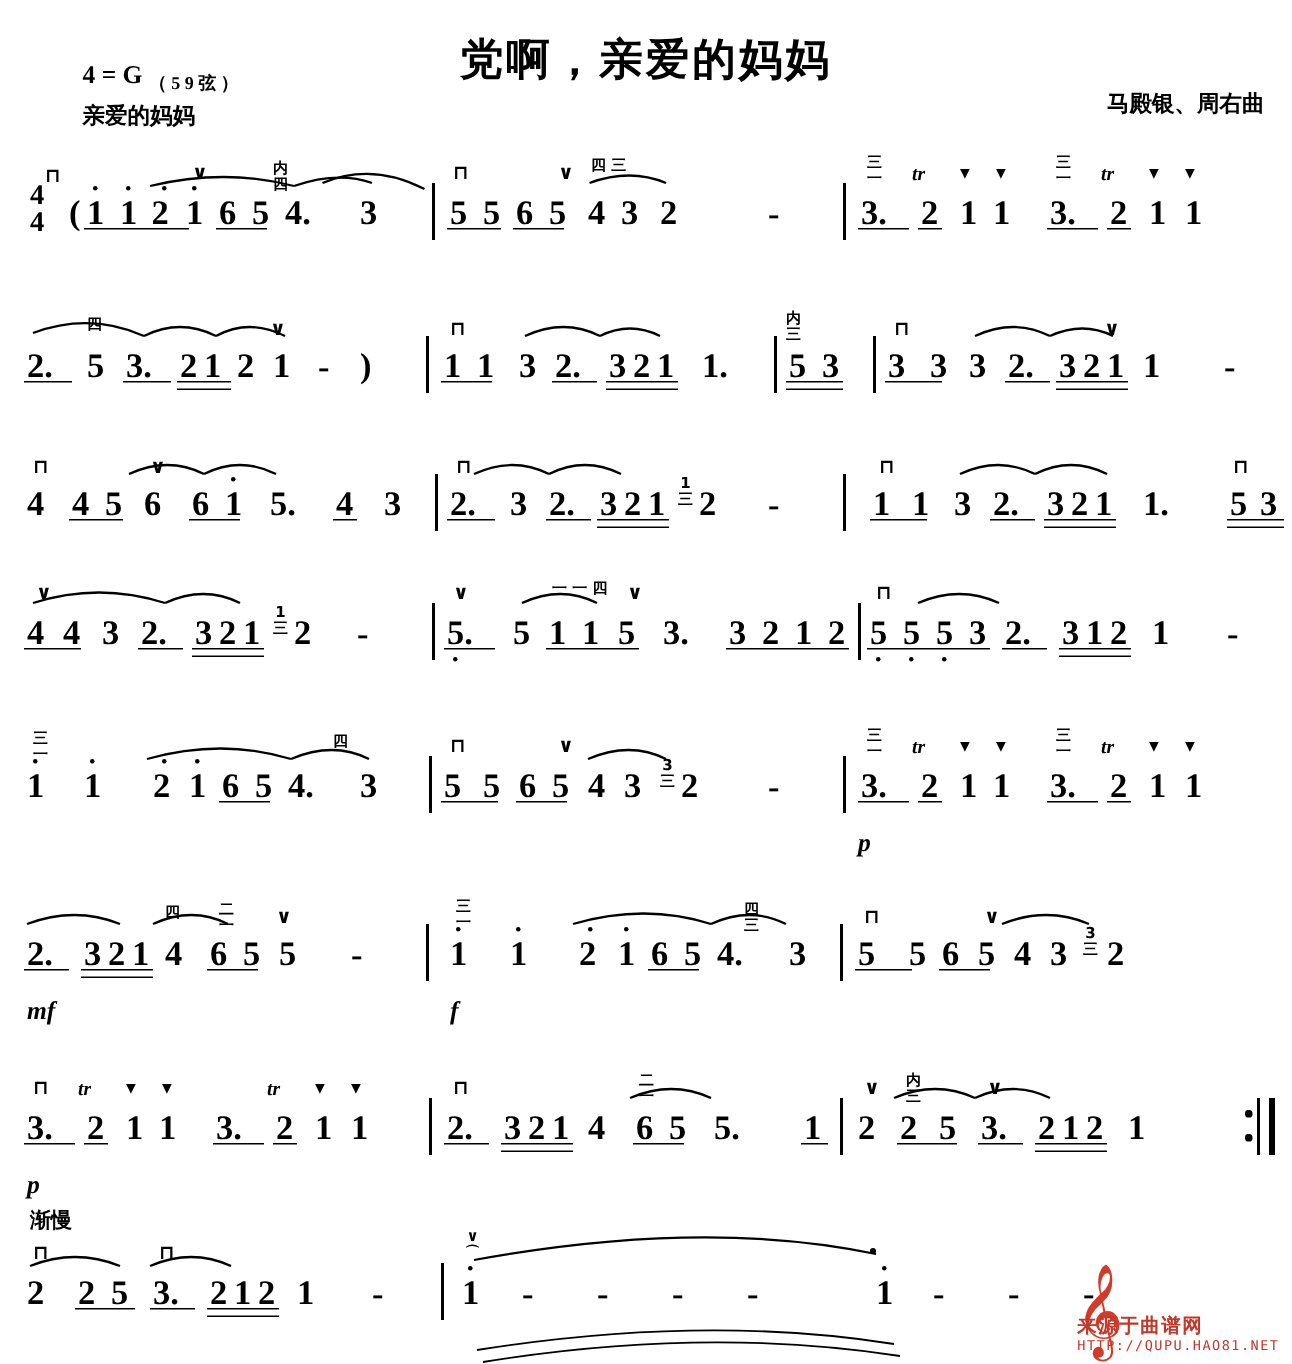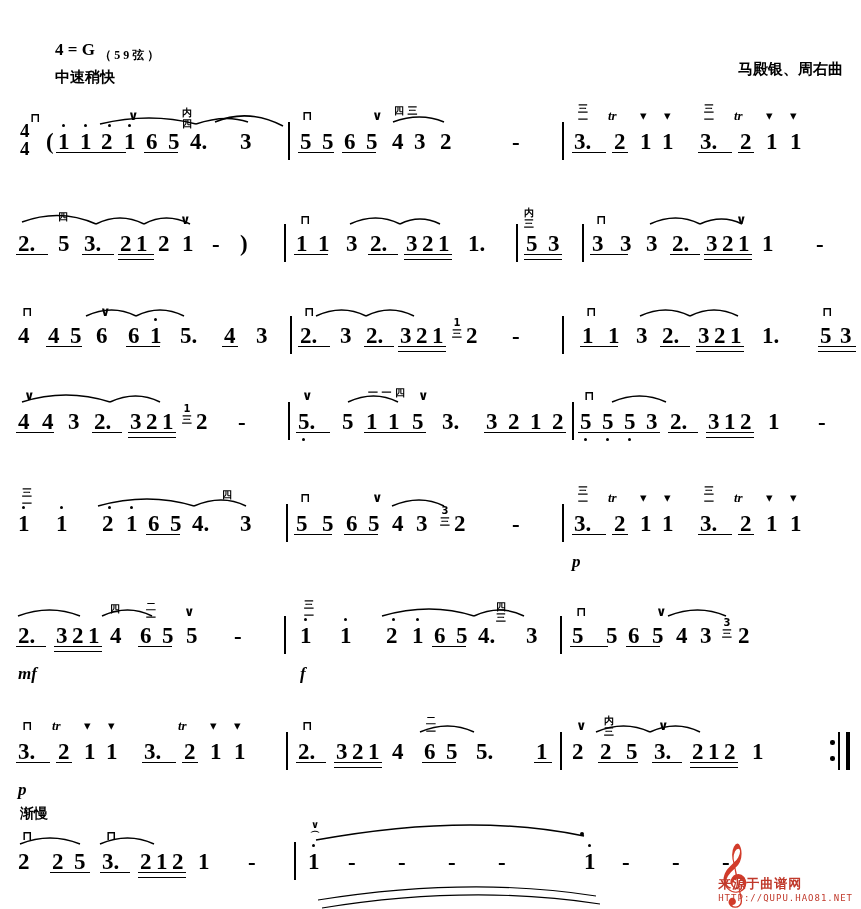--- a/index.html
+++ b/index.html
@@ -118,27 +118,28 @@
     position:absolute; right:112px; bottom:8px;
     font-size:54px; color:#d23b2a; line-height:1;
     font-family:"DejaVu Sans", sans-serif;
   }
 </style>
 </head>
 <body>
 
 <div class="sheet">
 
+  <div class="title">党啊，亲爱的妈妈</div>
 
   <div class="key-sig">
     <span>4 = G</span>
     <span class="sub">（ 5 9 弦 ）</span>
   </div>
 
-  <div class="tempo">中速稍快</div>
+  <div class="tempo">亲爱的妈妈</div>
   <div class="composer">马殿银、周右曲</div>
 
   <div class="timesig" style="left:20px; top:122px;">
     <div>4</div>
     <div style="border-top:0px solid #000;">4</div>
   </div>
 
   <div class="system" style="top:0;">
 
     <svg class="slurlayer" width="861" height="909">

